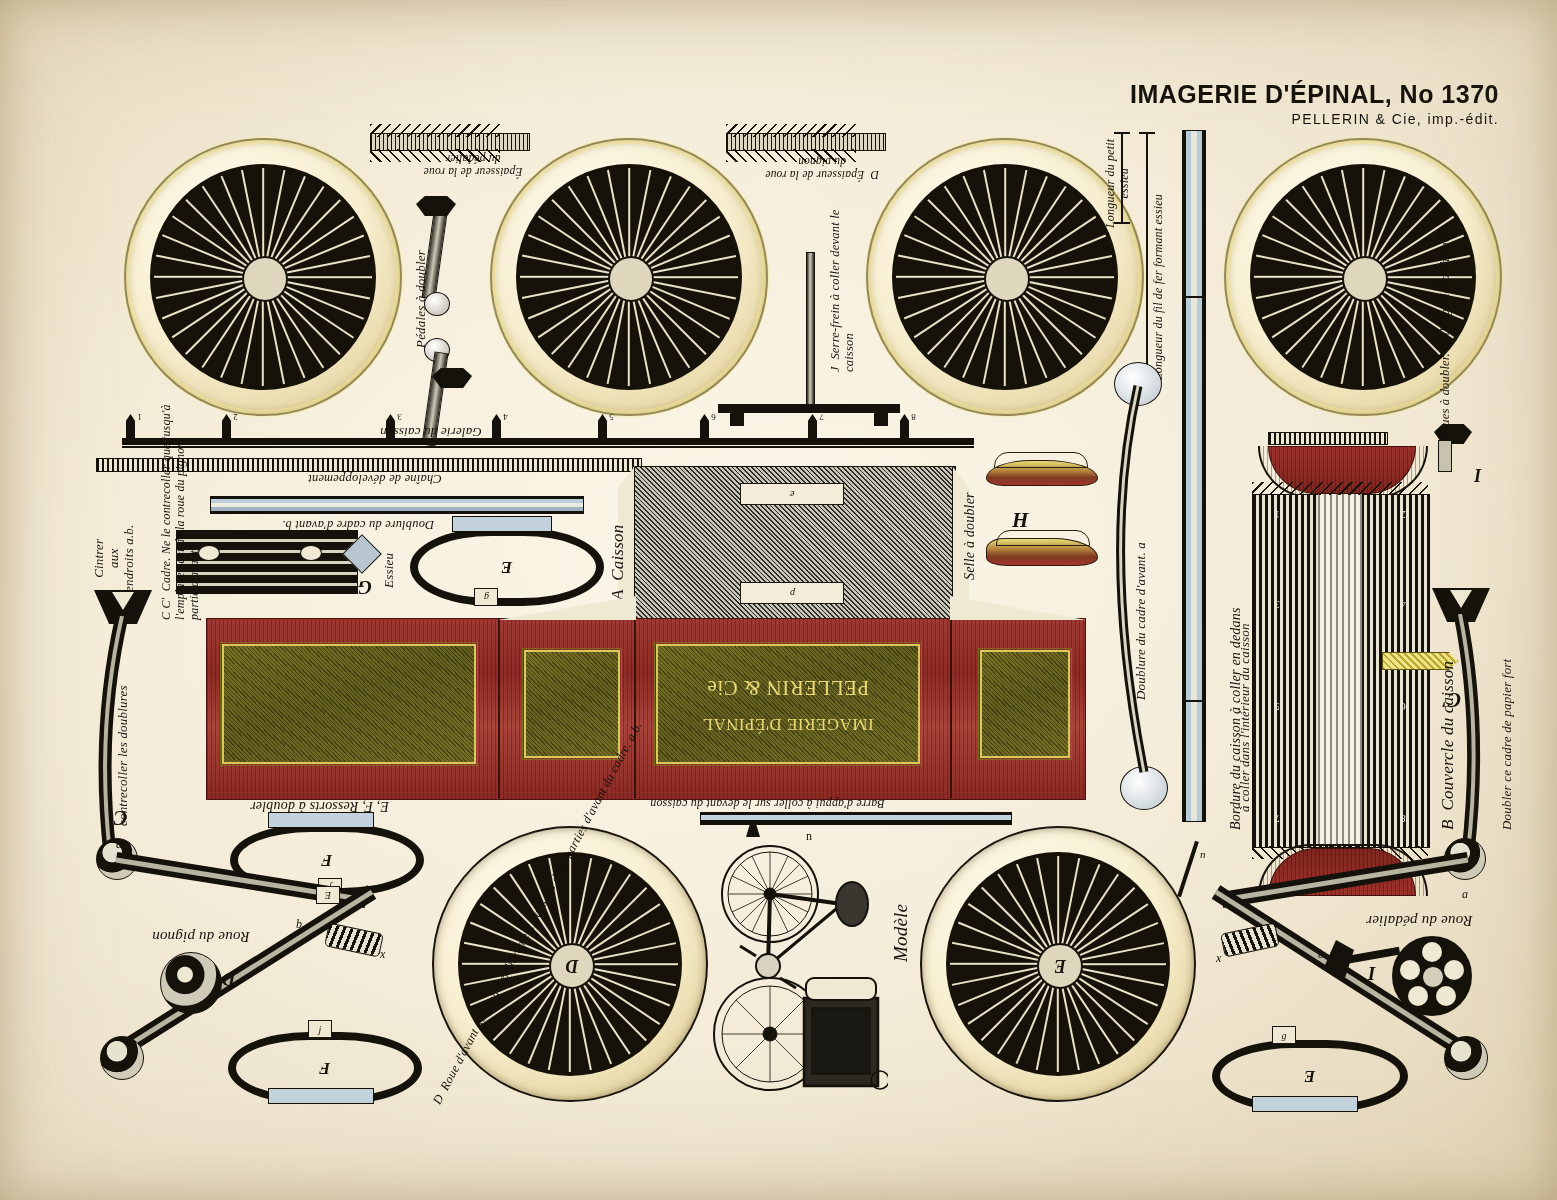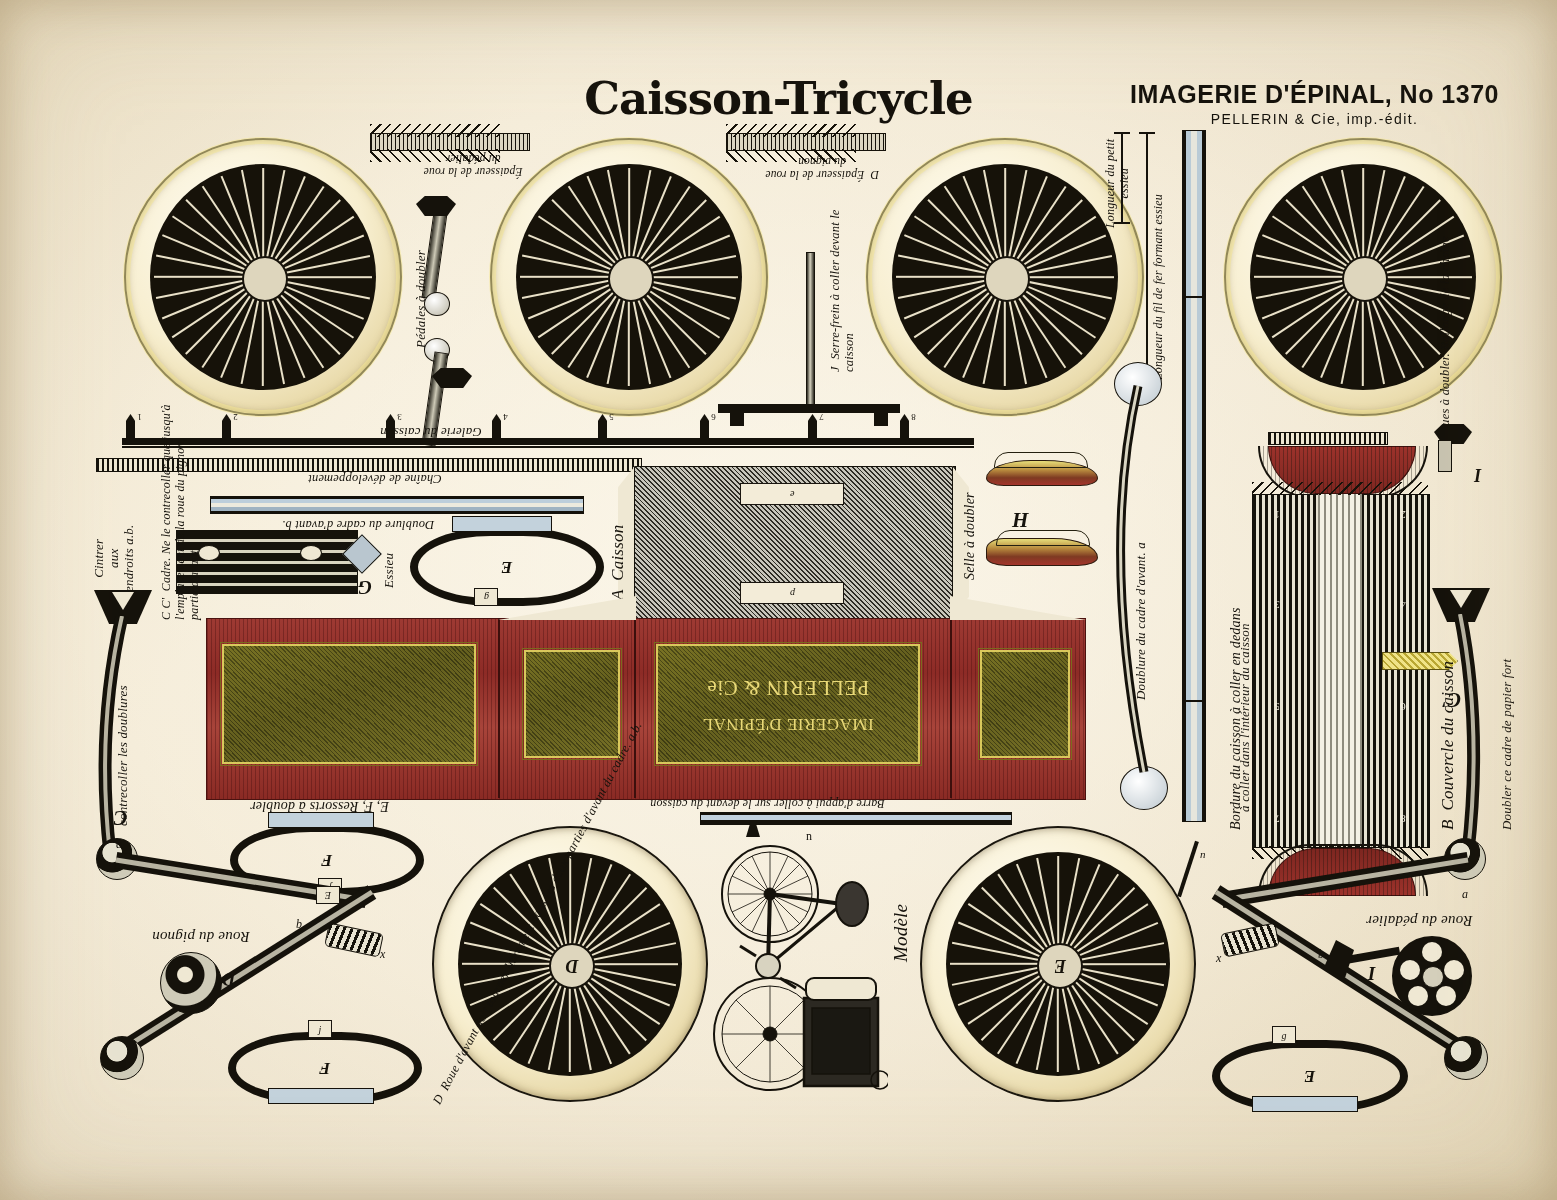--- a/index.html
+++ b/index.html
@@ -24,21 +24,21 @@
     box-shadow:inset 0 0 46px rgba(150,126,84,.45), inset 0 0 120px rgba(168,144,98,.22);
     pointer-events:none;
   }
   .lbl{position:absolute;font-style:italic;font-family:"Liberation Serif",serif;white-space:pre;letter-spacing:.2px;line-height:1.15;}
   .rot180{transform:rotate(180deg);transform-origin:center center;}
   .rot90{transform:rotate(-90deg);transform-origin:left top;}
   
   #hdr-left{position:absolute;left:96px;top:78px;font-size:27px;font-weight:bold;font-family:"Liberation Serif",serif;letter-spacing:.6px;}
   #hdr-title{position:absolute;left:0;right:0;top:72px;text-align:center;font-size:45px;font-weight:bold;
     font-family:"DejaVu Serif",serif;letter-spacing:-1px;}
-  #hdr-right{position:absolute;right:58px;top:80px;text-align:center;}
+  #hdr-right{position:absolute;right:58px;top:80px;text-align:right;}
   #hdr-right .l1{font-size:25px;font-weight:bold;font-family:"Liberation Sans",sans-serif;letter-spacing:.5px;}
   #hdr-right .l2{font-size:14px;font-family:"Liberation Sans",sans-serif;letter-spacing:1.4px;margin-top:2px;}
   
   .wheel{position:absolute;border-radius:50%;}
   .wheel .tyre{position:absolute;inset:0;border-radius:50%;
     background:radial-gradient(circle at 40% 34%, #fffdf4 0%, #f7eecf 52%, #e8d9a8 76%, #cbb77e 100%);
     border:2px solid #1a160e;
     box-shadow:inset 0 0 9px rgba(80,62,30,.5);}
   .wheel .hub-area{position:absolute;border-radius:50%;overflow:hidden;background:#161209;}
   .wheel .spoke{position:absolute;left:50%;top:50%;width:2.4px;background:#e9e1c8;transform-origin:50% 0;}
@@ -71,21 +71,20 @@
   .spring span{font-style:italic;font-weight:bold;font-size:17px;color:#15120b;}
   .saddle{position:absolute;}
   .letter{position:absolute;font-style:italic;font-weight:bold;}
 </style>
 </head>
 <body>
 
 <div id="sheet">
   <div id="paper-grain"></div>
 
-  <div id="hdr-title">Caisson-Tricycle</div>
   <div id="hdr-right">
     <div class="l1">IMAGERIE D'ÉPINAL, No 1370</div>
     <div class="l2">PELLERIN &amp; Cie, imp.-édit.</div>
   </div>
 
   <div class="wheel" style="left:124px;top:138px;width:278px;height:278px;">
     <div class="tyre"></div>
     <div class="yelrim"></div>
     <div class="hub-area wheelspokes" style="left:26px;top:26px;right:26px;bottom:26px;">
         <div class="spoke" style="height: 109px; transform: translate(-50%, 0px) rotate(0deg);"></div>

